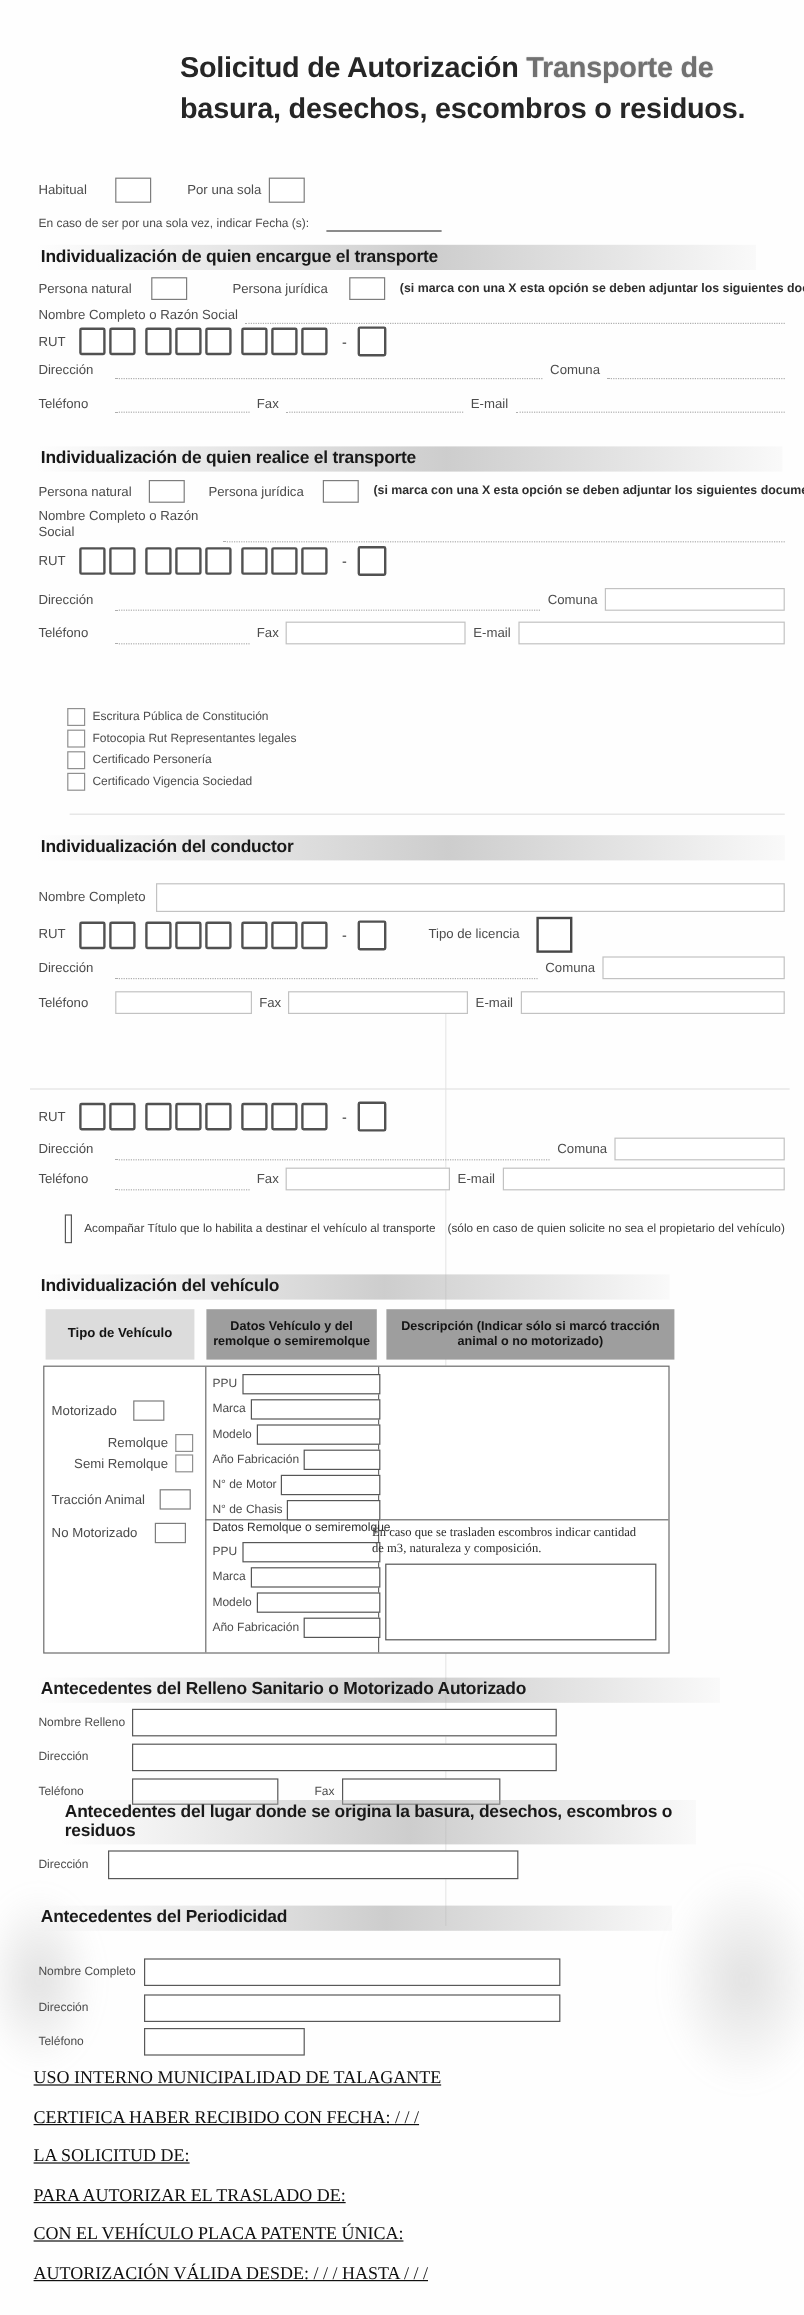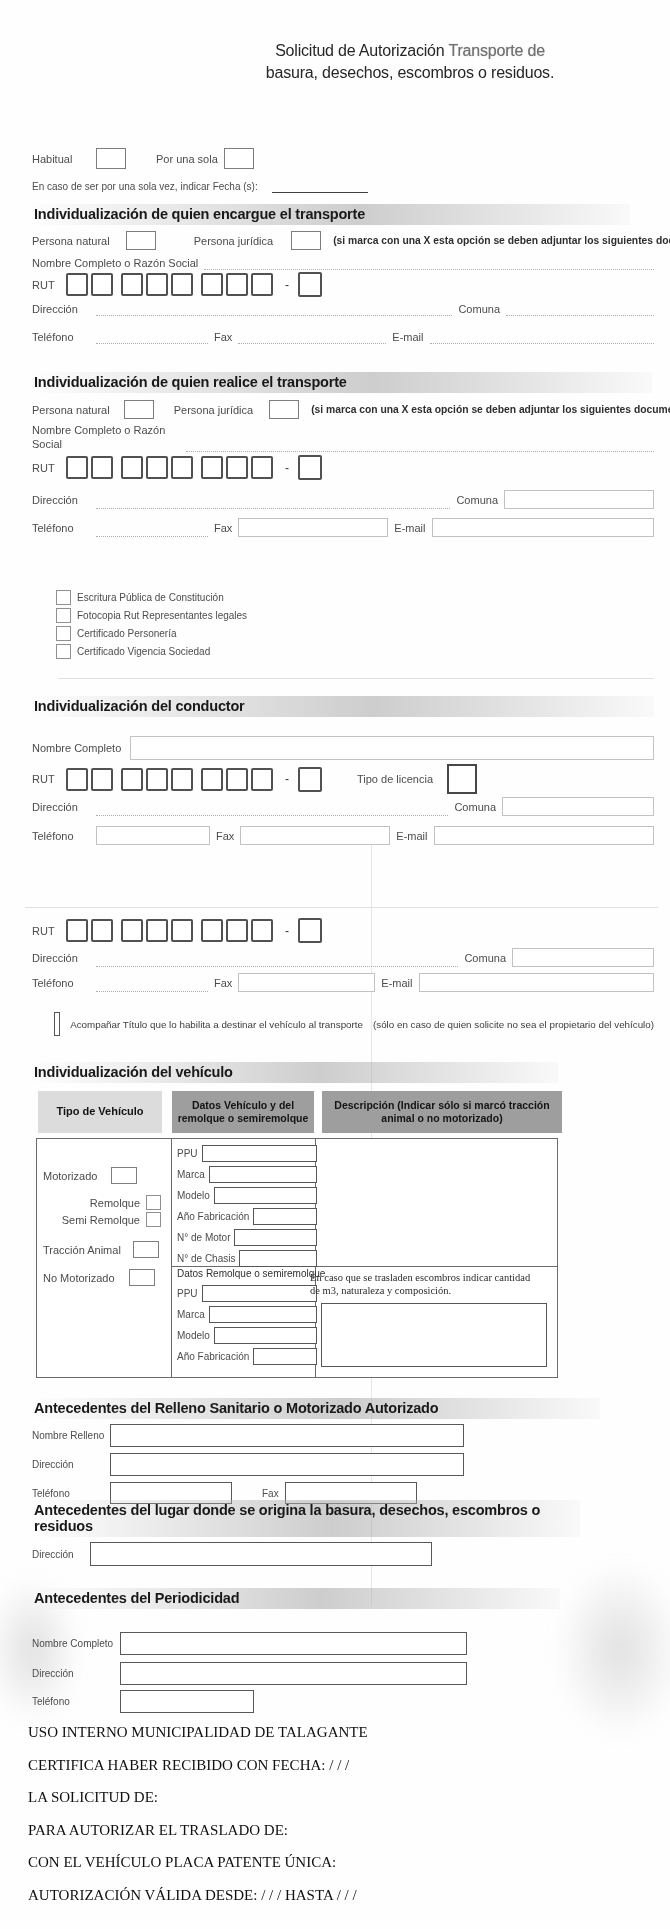--- a/index.html
+++ b/index.html
@@ -31,22 +31,22 @@
   .ggap{display:inline-block;width:5px;}
   .dash{font-size:12px;color:#333;margin:0 3px;font-weight:400;}
   .licbox{width:26px;height:26px;border:2px solid #474747;background:#fff;flex:none;}
   .hr{position:absolute;border-top:1px solid #e1e1e1;}
   .fold{position:absolute;left:371px;top:845px;width:1px;height:760px;background:rgba(190,190,190,.35);}
   .wm{position:absolute;filter:blur(9px);border-radius:50%;
       background:radial-gradient(ellipse, rgba(150,150,150,.28), rgba(150,150,150,0) 70%);}
   
   .anexo{position:absolute;top:6px;left:0;width:670px;text-align:center;
          font-family:"Liberation Serif",serif;font-size:15px;color:#1a1a1a;letter-spacing:.5px;}
-  .mtitle{position:absolute;top:40px;left:150px;width:520px;text-align:center;
-          font-weight:400;font-size:16px;line-height:1.4;color:#262626;letter-spacing:-0.2px;}
+  .mtitle{position:absolute;top:40px;left:150px;width:520px;
+          font-weight:700;font-size:24px;line-height:1.4;color:#262626;letter-spacing:-0.2px;}
   .mtitle .fade{color:#4e4e4e;opacity:.8;text-shadow:0 0 1px #8a8a8a;}
   
   .tbl-h{position:absolute;left:36px;top:1090px;width:520px;height:44px;font-weight:700;color:#141414;}
   .tbl-h .c{position:absolute;top:1px;bottom:1px;display:flex;align-items:center;justify-content:center;
             text-align:center;line-height:1.25;}
   .tbl-h .c1{left:2px;width:124px;background:#dcdcdc;font-size:11px;}
   .tbl-h .c2{left:136px;width:142px;background:#9e9e9e;font-size:10.5px;}
   .tbl-h .c3{left:286px;width:232px;background:#9e9e9e;font-size:10.5px;padding:0 4px;}
   .tbl{position:absolute;left:36px;top:1138px;width:520px;height:238px;border:1px solid #6b6b6b;background:#fff;}
   .vline{position:absolute;top:0;bottom:0;width:0;border-left:1px solid #6b6b6b;}
@@ -55,21 +55,21 @@
   .mrow{position:absolute;left:140px;width:140px;display:flex;align-items:center;gap:4px;}
   .mrow .lbl{font-size:10px;}
   .fbox{border:1px solid #565656;height:15px;background:#fff;flex:1;}
   .subh{position:absolute;left:140px;font-size:10px;color:#2f2f2f;white-space:nowrap;}
   .desc{position:absolute;left:273px;width:226px;font-family:"Liberation Serif",serif;
         font-size:10.5px;color:#2b2b2b;line-height:1.25;}
   .dbox{position:absolute;left:284px;width:224px;height:62px;border:1px solid #565656;background:#fff;}
   .cbx2{width:24px;height:15px;border:1px solid #7d7d7d;background:#fff;flex:none;}
   
   .uso{position:absolute;left:28px;top:1724px;font-family:"Liberation Serif",serif;
-       font-size:15px;color:#101010;}
+       font-size:15px;color:#101010;text-decoration:underline;}
   .uso div{height:32.5px;}
 </style>
 </head>
 <body>
 
 <div class="page">
 
   <div class="fold"></div>
   <div class="wm" style="left:-15px;top:1575px;width:95px;height:150px;"></div>
   <div class="wm" style="left:555px;top:1560px;width:130px;height:180px;"></div>
@@ -375,21 +375,21 @@
     <span class="lbl sm" style="width:72px;">Dirección</span>
     <span class="sbox" style="width:352px;height:21px;"></span>
   </div>
   <div class="row" style="top:1482px;">
     <span class="lbl sm" style="width:72px;">Teléfono</span>
     <span class="sbox" style="width:120px;height:20px;"></span>
     <span class="lbl sm" style="margin-left:24px;">Fax</span>
     <span class="sbox" style="width:130px;height:20px;"></span>
   </div>
 
-  <div class="sec-h" style="top:1500px;right:90px;">
+  <div class="sec-h" style="top:1500px;right:90px;margin-left:20px;">
     <span>Antecedentes del lugar donde se origina la basura, desechos, escombros o residuos</span>
   </div>
   <div class="row" style="top:1542px;">
     <span class="lbl sm" style="width:52px;">Dirección</span>
     <span class="sbox" style="width:340px;height:22px;"></span>
   </div>
 
   <div class="sec-h" style="top:1588px;right:110px;">
     <span>Antecedentes del Periodicidad</span>
   </div>

